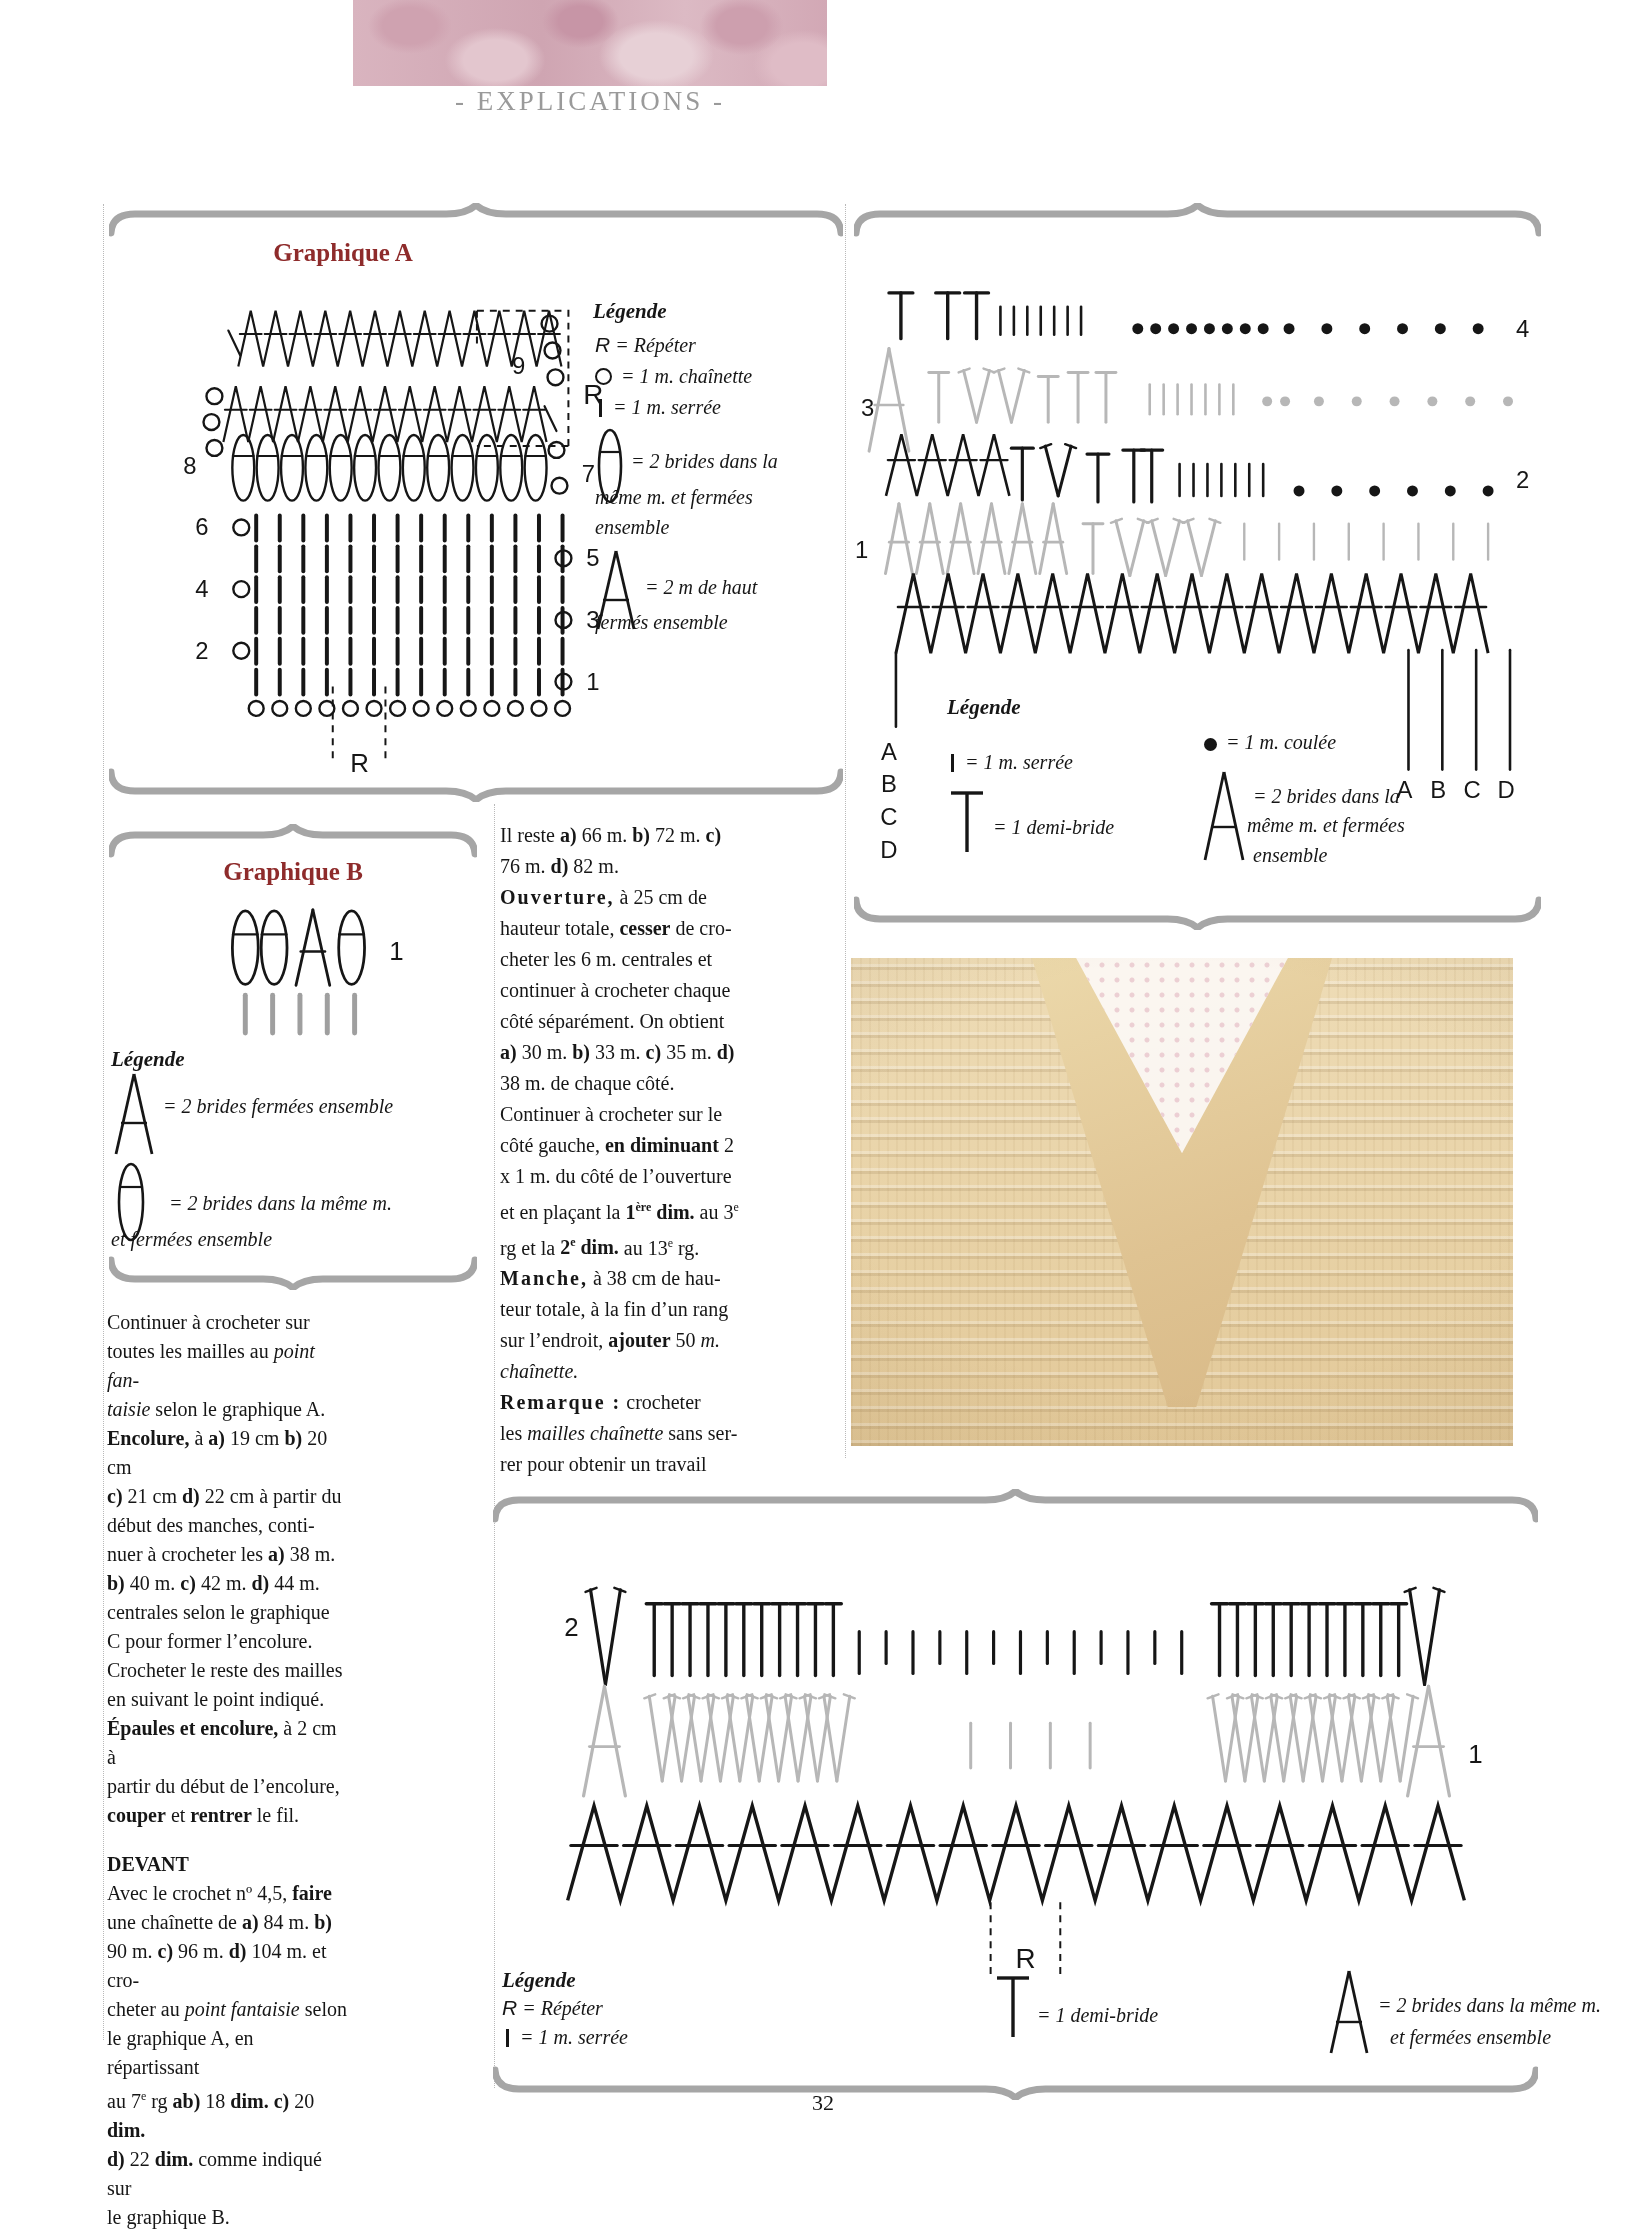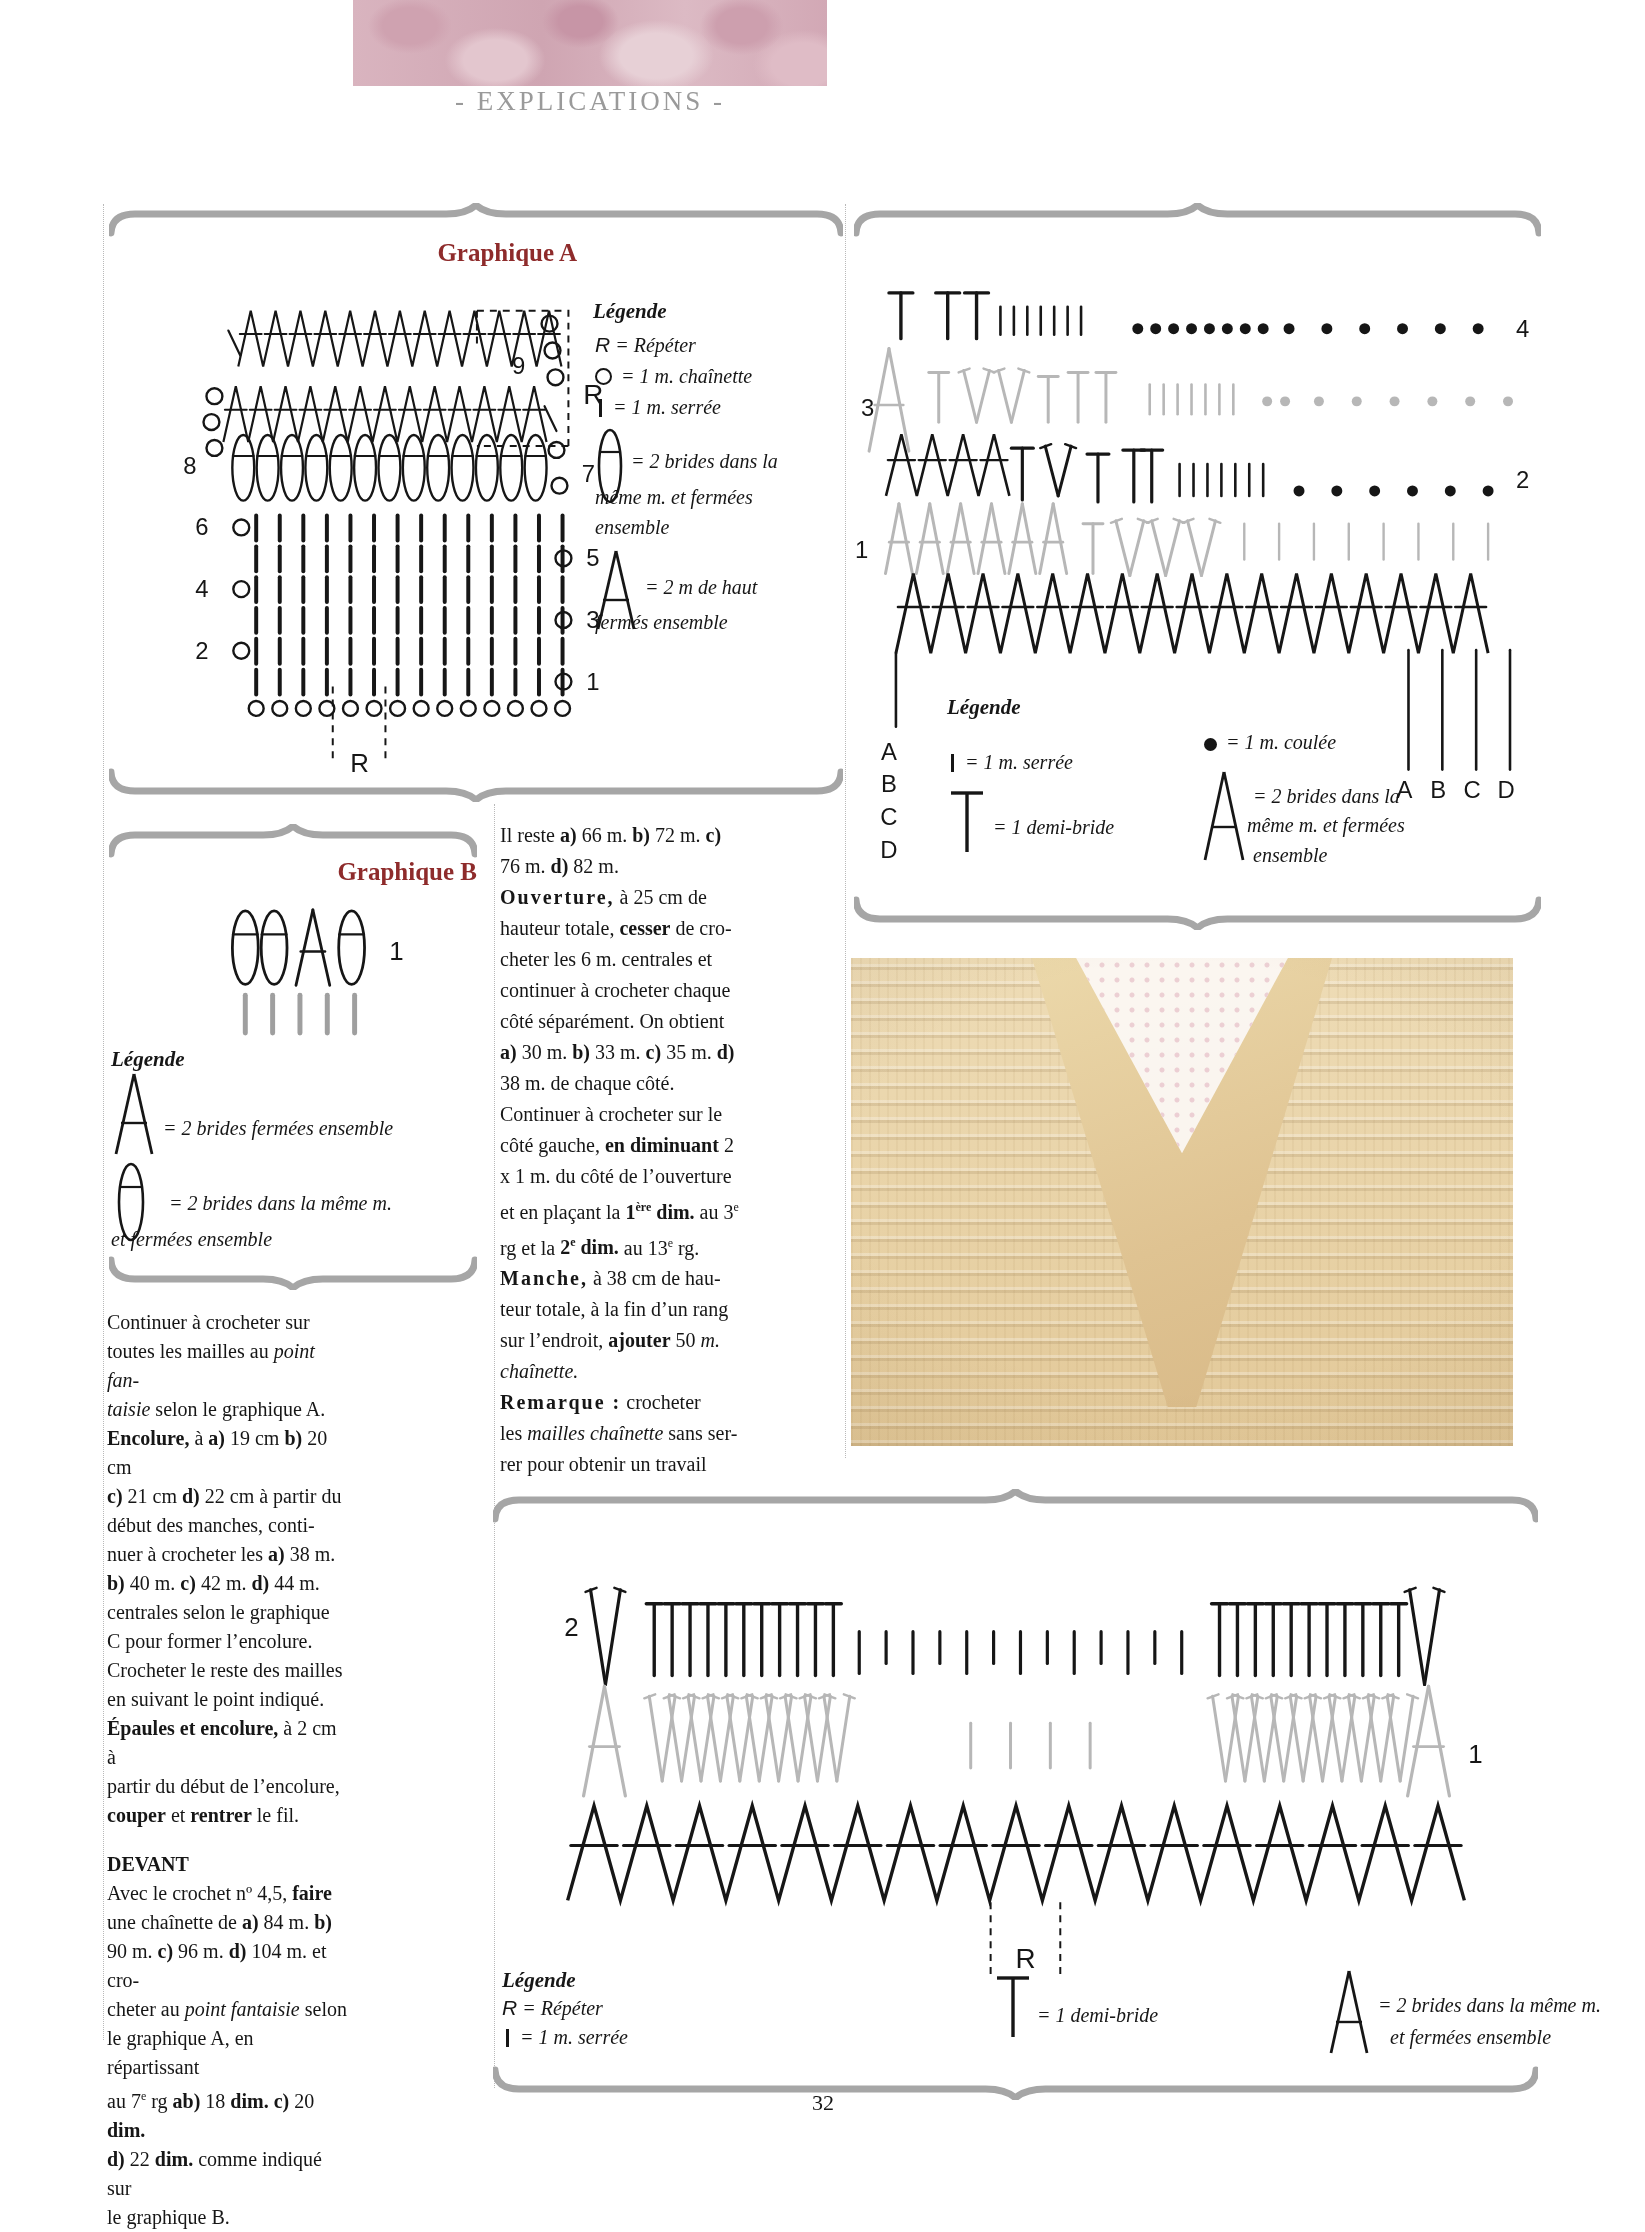--- a/index.html
+++ b/index.html
@@ -11,21 +11,21 @@
     background:
       radial-gradient(60px 40px at 12% 30%, #cfa2b0 0 45%, transparent 70%),
       radial-gradient(70px 45px at 30% 70%, #e3c6ce 0 45%, transparent 72%),
       radial-gradient(55px 38px at 48% 25%, #c795a6 0 40%, transparent 70%),
       radial-gradient(80px 50px at 64% 65%, #e7d0d6 0 45%, transparent 72%),
       radial-gradient(60px 42px at 82% 30%, #cd9fae 0 42%, transparent 70%),
       radial-gradient(70px 48px at 95% 75%, #dfbcc6 0 45%, transparent 72%),
       linear-gradient(90deg,#d9b4bf,#cfa5b2 40%,#dcbac4 70%,#d2a8b5);}
   .page-title{position:absolute;left:353px;top:86px;width:474px;text-align:center;
     color:#9a9a9a;font-size:27px;letter-spacing:3px;}
-  .gtitle{position:absolute;font-size:25px;font-weight:bold;color:#8e2b2b;text-align:right;}
+  .gtitle{position:absolute;font-size:25px;font-weight:bold;color:#8e2b2b;text-align:center;}
   .brace{position:absolute;height:34px;}
   .txtcol{position:absolute;font-size:20px;line-height:29px;text-align:left;}
   .txtcol p{margin:16px 0 20px 0;}
   .midcol{line-height:31px;}
   .ls{letter-spacing:2px;}
   sup{font-size:12px;}
   .leg{position:absolute;font-size:20px;font-style:italic;}
   .leg .t{position:absolute;white-space:nowrap;}
   .leg .title{font-weight:bold;font-size:21px;}
   .symrow{position:absolute;white-space:nowrap;font-size:20px;}
@@ -507,21 +507,21 @@
       <line x1="247" y1="108" x2="247" y2="146" stroke="#9f9f9f" stroke-width="5" stroke-linecap="round"></line>
     </svg>
 
   <div class="leg" style="left:111px;top:1047px;width:366px;height:204px;">
     <div class="t title" style="left:0;top:0;">Légende</div>
     <svg class="abs" style="left:0;top:24px;" width="46" height="86" viewBox="0 0 46 86">
       <line x1="23" y1="3" x2="5" y2="83" stroke="#161616" stroke-width="2.8"></line>
       <line x1="23" y1="3" x2="41" y2="83" stroke="#161616" stroke-width="2.8"></line>
       <line x1="10" y1="52" x2="36" y2="52" stroke="#161616" stroke-width="2.4"></line>
       </svg>
-    <div class="t" style="left:52px;top:70px;">= 2 brides fermées ensemble</div>
+    <div class="t" style="left:52px;top:48px;">= 2 brides fermées ensemble</div>
     <svg class="abs" style="left:4px;top:113px;" width="32" height="84" viewBox="0 0 32 84">
       <ellipse cx="16" cy="42" rx="12" ry="38" fill="none" stroke="#161616" stroke-width="2.6"></ellipse>
       <line x1="4" y1="27" x2="28" y2="27" stroke="#161616" stroke-width="2.2"></line>
       </svg>
     <div class="t" style="left:58px;top:145px;">= 2 brides dans la même m.</div>
     <div class="t" style="left:0;top:181px;">et fermées ensemble</div>
   </div>
   <div class="brace" style="left:109px;top:1256px;width:368px;"><svg width="368" height="34" viewBox="0 0 370 34">
         <path d="M2 4 Q3 23 26 23 L155 23 Q175 23 185 32 Q195 23 215 23 L344 23 Q367 23 368 4" fill="none" stroke="#a6a6a6" stroke-width="7" stroke-linecap="round"></path>
       </svg></div>

